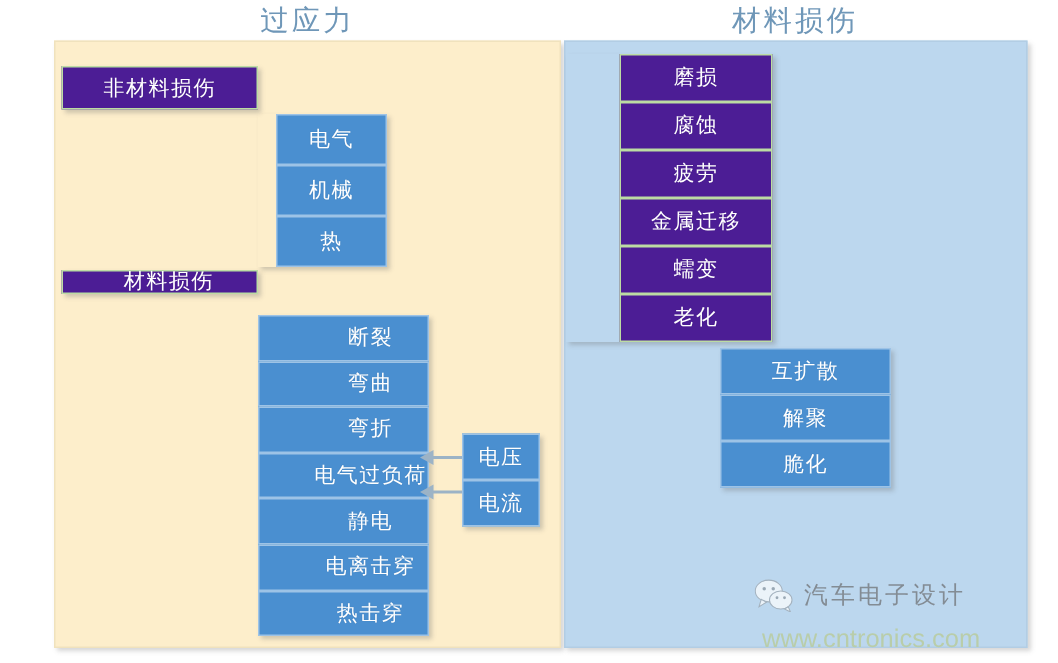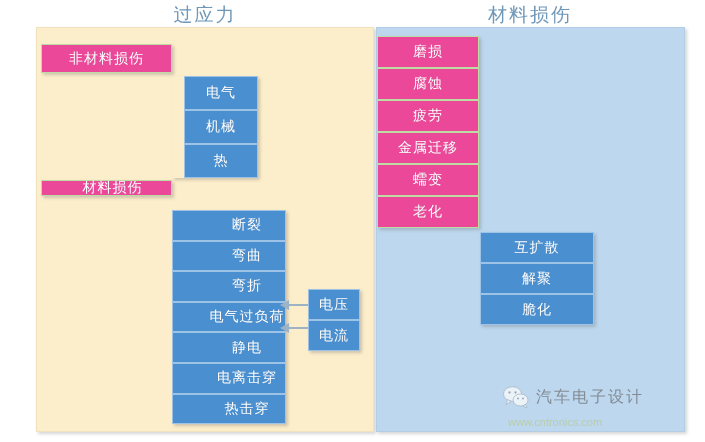--- a/index.html
+++ b/index.html
@@ -59,21 +59,21 @@
     display: flex;
     align-items: center;
     justify-content: center;
     color: #ffffff;
     font-size: 14px;
     letter-spacing: 1px;
     white-space: nowrap;
     text-shadow: 0 0 1px rgba(0,0,0,0.12);
   }
   .box.green {
-    background: #ec4899;
+    background: #4c1d95;
     border: 1px solid #bcdca3;
     font-family: Liberation Mono, monospace;
   }
   .box.blue {
     background: #4a8fd0;
     border: 1px solid #9dc3e6;
   }
   .stack { position: absolute; }
   .stack .box { position: relative; display: flex; width: 100%; }
 
@@ -85,21 +85,21 @@
 
   #grp-overstress-top  { left: 172px; top: 76px;  width: 74px; padding-left: 12px; }
   #grp-overstress-top .box { height: 34px; }
 
   #grp-material-modes  { left: 172px; top: 210px; width: 114px; }
   #grp-material-modes .box { height: 30.6px; padding-left: 36px; }
 
   #grp-electrical      { left: 308px; top: 289px; width: 52px; }
   #grp-electrical .box { height: 31px; }
 
-  #grp-cumulative-green { left: 377px; top: 36px; width: 102px; }
+  #grp-cumulative-green { left: 377px; top: 36px; width: 102px; padding-left: 36px; }
   #grp-cumulative-green .box { height: 32px; }
 
   #grp-cumulative-blue  { left: 480px; top: 232px; width: 114px; }
   #grp-cumulative-blue .box { height: 31px; }
 
   
   .arrow {
     position: absolute;
     height: 2px;
     background: #9cb3c6;
@@ -128,21 +128,21 @@
     font-size: 16px;
     color: #7a7f85;
     letter-spacing: 2px;
     white-space: nowrap;
     opacity: 0.85;
   }
   #wechat-icon { width: 26px; height: 22px; display: block; opacity: 0.7; }
   #watermark {
     position: absolute;
     left: 508px; top: 416px;
-    font-size: 11px;
+    font-size: 17px;
     color: #b9cda7;
     letter-spacing: 0px;
     white-space: nowrap;
     font-family: "Liberation Sans", sans-serif;
     opacity: 0.95;
   }
 </style>
 </head>
 <body>
 

